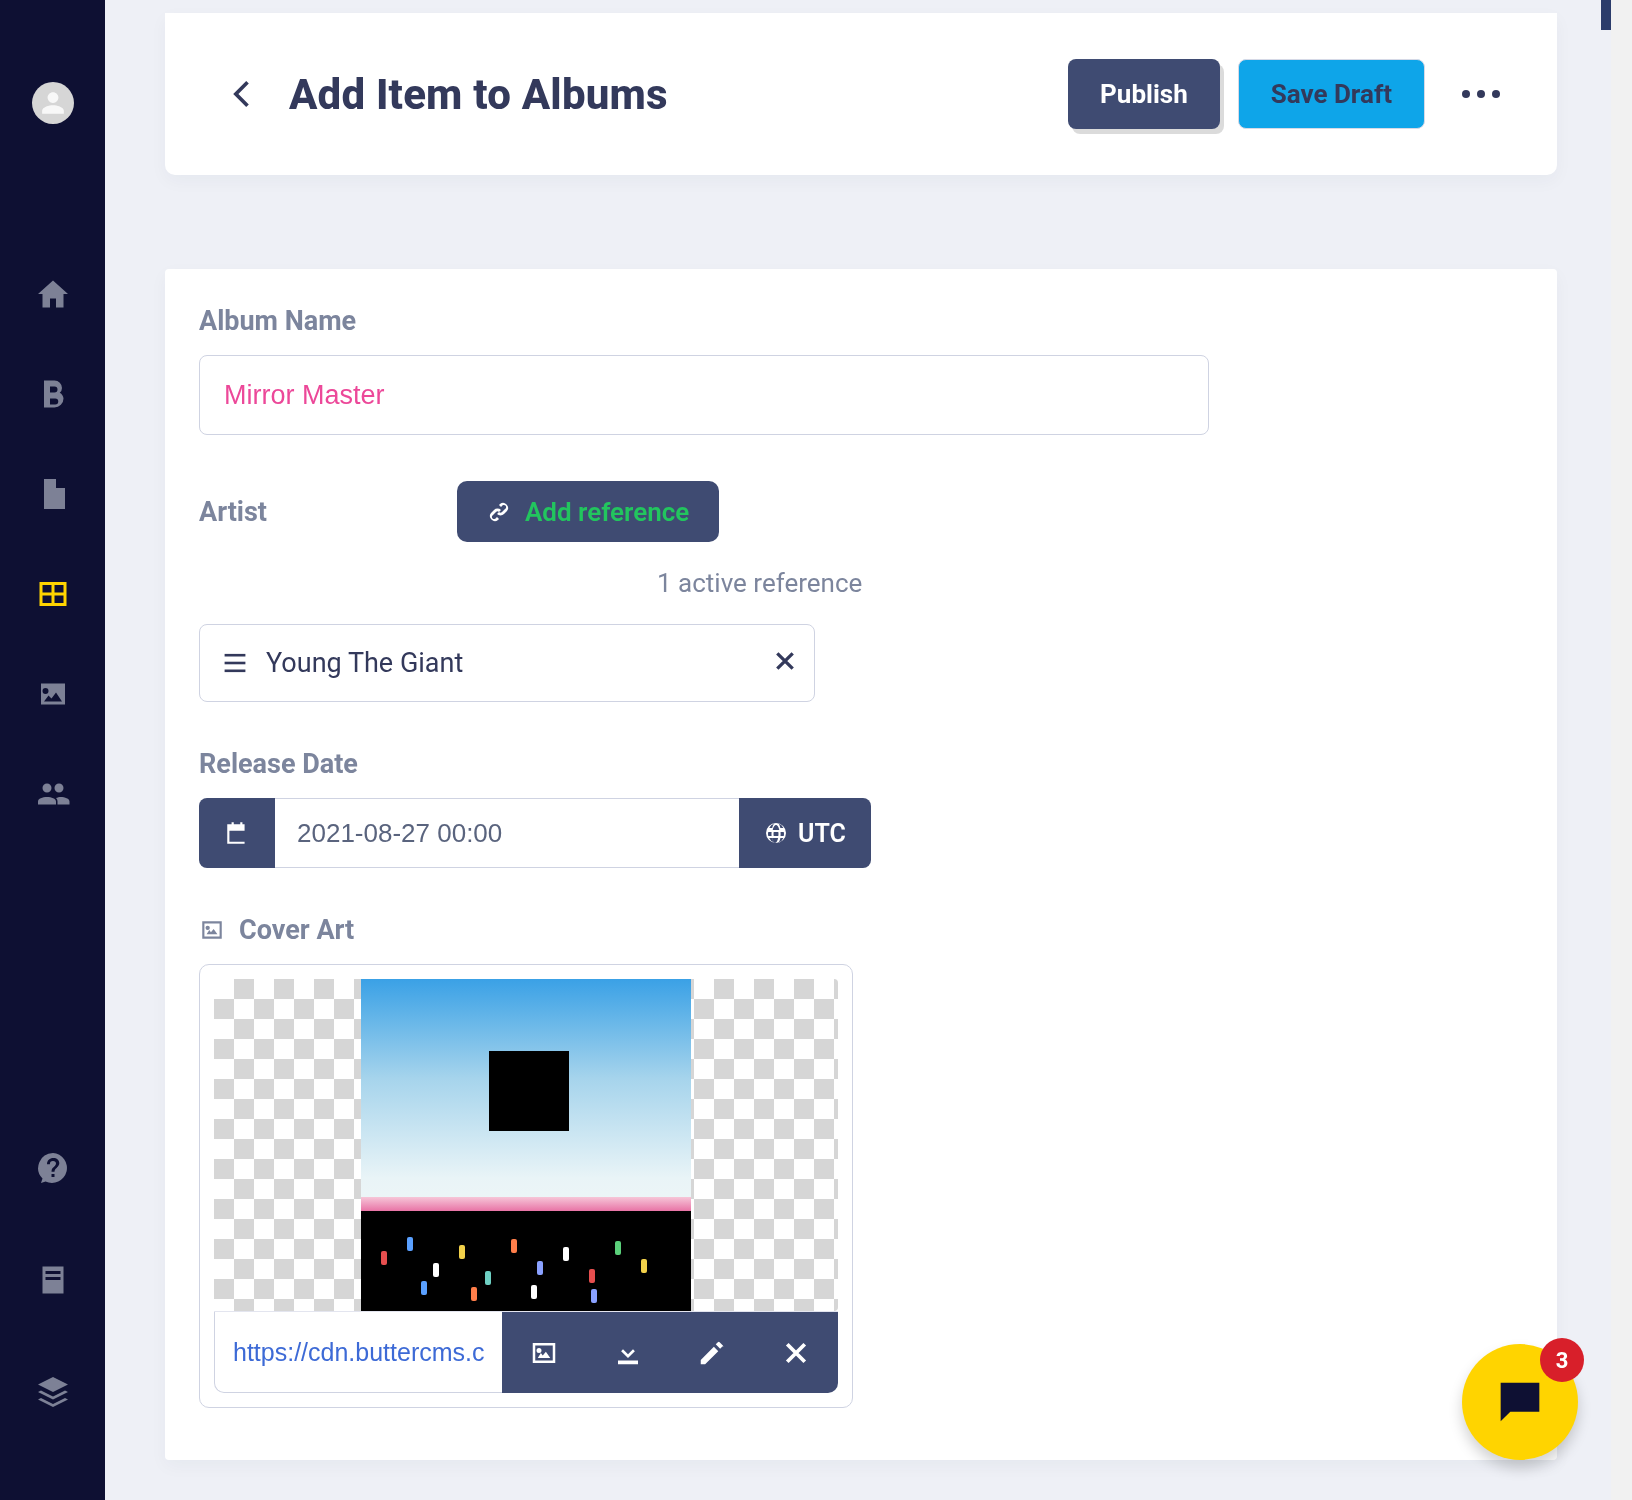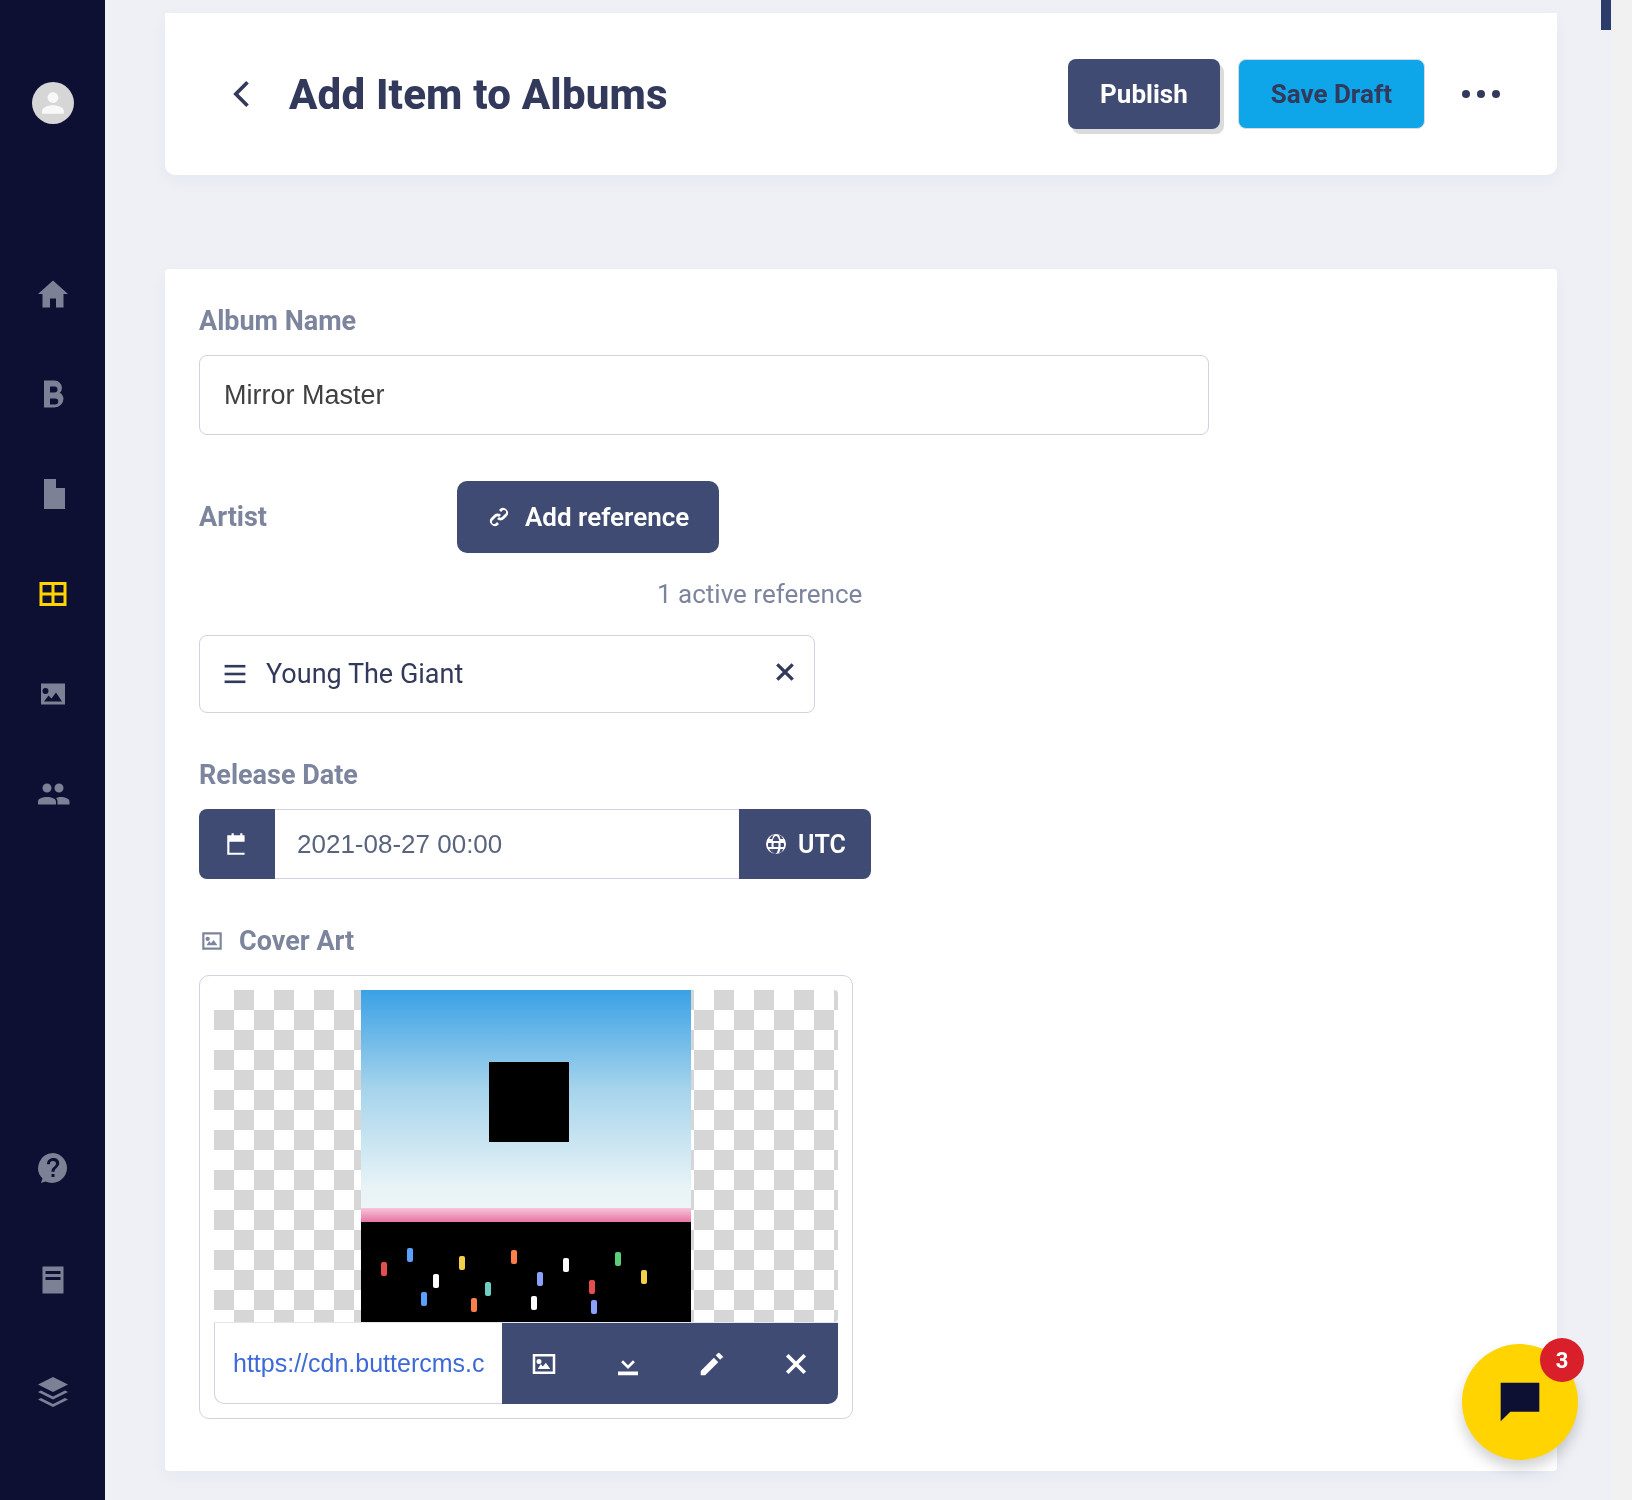--- a/index.html
+++ b/index.html
@@ -130,34 +130,34 @@
     margin-bottom: 18px;
     display:flex; align-items:center; gap:14px;
   }
   .field-label svg { width: 26px; height: 26px; fill:#7c859d; }
   .text-input {
     width: 1010px;
     height: 80px;
     border: 1px solid #cfd3e2;
     border-radius: 8px;
     font-size: 27px;
-    color:#404040;
+    color:#ec4899;
     padding: 0 24px;
     background:#fff;
   }
 
   .block { margin-bottom: 46px; }
 
   
   .artist-top {
     display:flex; align-items:center; gap: 190px;
   }
   .add-ref-btn {
-    background:#3f4b72; color:#ffffff;
-    height: 72px;
+    background:#3f4b72; color:#22c55e;
+    height: 61px;
     border-radius: 10px;
     padding: 0 30px;
     font-size: 26px; font-weight:600;
     display:flex; align-items:center; gap:14px;
     cursor:pointer;
   }
   .add-ref-btn svg { width: 24px; height: 24px; fill:#fff; }
   .active-ref {
     font-size: 26px;
     color:#7c859d;

